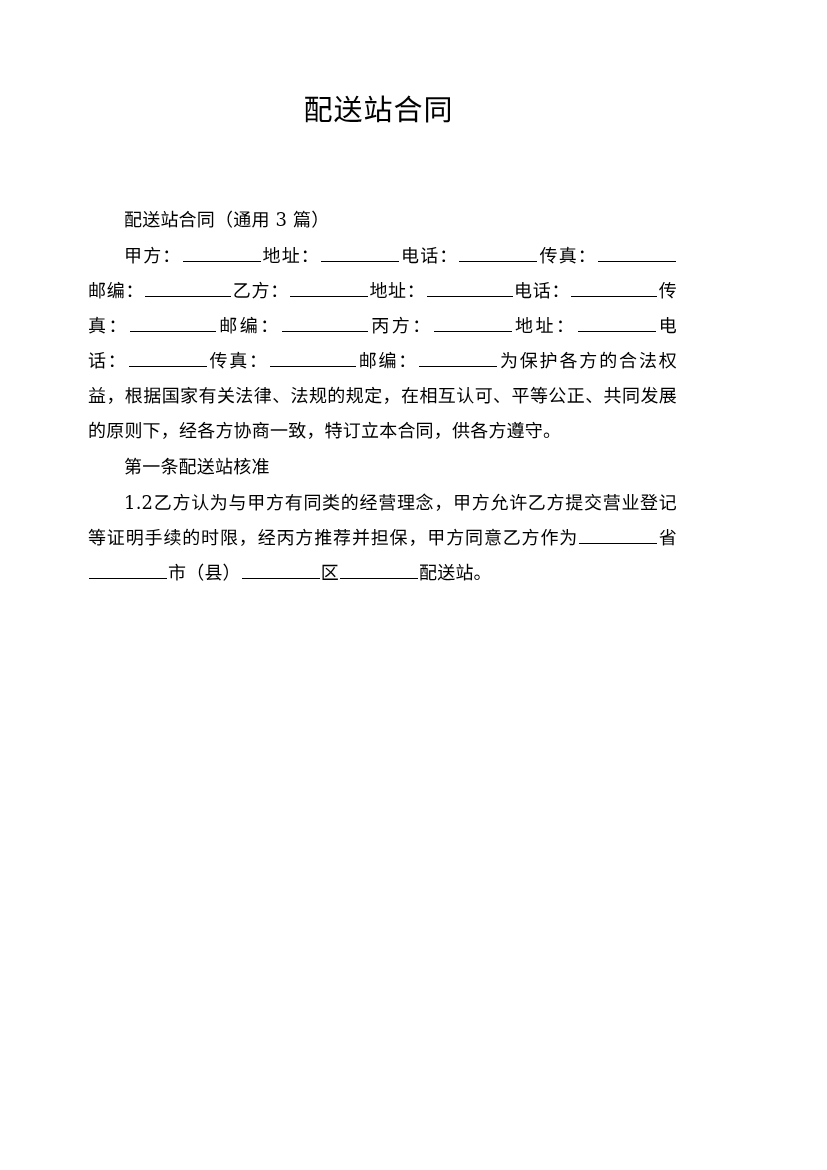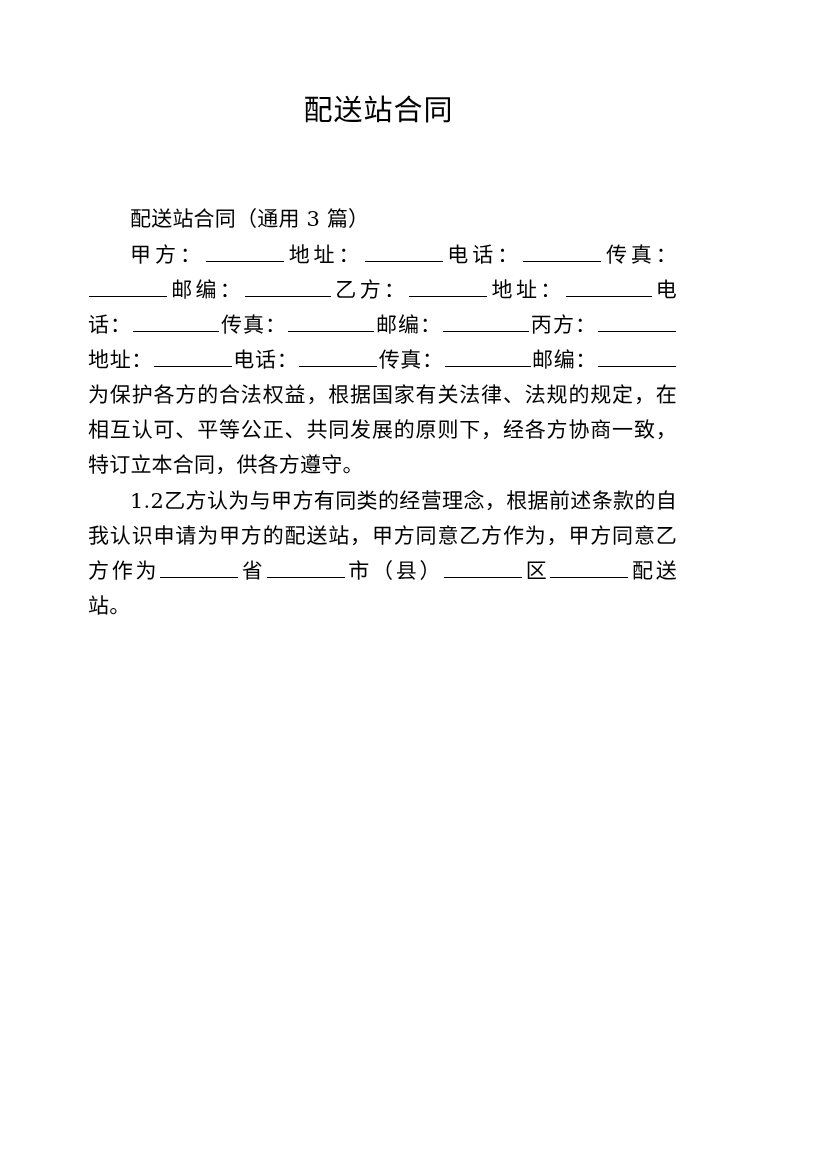--- a/index.html
+++ b/index.html
@@ -29,21 +29,21 @@
     margin: 0;
     padding-top: 92px;
     line-height: 1.3;
     font-family: "DejaVu Serif", "Liberation Serif", serif;
   }
   .body-wrap {
     padding: 0 80px 0 88px;
     margin-top: 72px;
   }
   p.para {
-    font-size: 21px;
+    font-size: 18px;
     line-height: 35px;
     margin: 0 0 1px 0;
     text-align: justify;
     text-justify: inter-ideograph;
     text-indent: 2em;
     letter-spacing: 0.2px;
     font-family: "DejaVu Serif", "Liberation Serif", serif;
   }
   .blank {
     display: inline-block;
@@ -62,19 +62,20 @@
 
   <h1 class="doc-title">配送站合同</h1>
 
   <div class="body-wrap">
 
     <p class="para">配送站合同（通用 3 篇）</p>
 
 
     <p class="para"><span>甲方：</span><span class="blank"></span><span>地址：</span><span class="blank"></span><span>电话：</span><span class="blank"></span><span>传真：</span><span class="blank"></span><span>邮编：</span><span class="blank w-long"></span><span>乙方：</span><span class="blank"></span><span>地址：</span><span class="blank w-long"></span><span>电话：</span><span class="blank w-long"></span><span>传真：</span><span class="blank w-long"></span><span>邮编：</span><span class="blank w-long"></span><span>丙方：</span><span class="blank"></span><span>地址：</span><span class="blank"></span><span>电话：</span><span class="blank"></span><span>传真：</span><span class="blank w-long"></span><span>邮编：</span><span class="blank"></span><span>为保护各方的合法权益，根据国家有关法律、法规的规定，在相互认可、平等公正、共同发展的原则下，经各方协商一致，特订立本合同，供各方遵守。</span></p>
 
+    <p class="para">第一条配送站核准</p>
 
 
-    <p class="para"><span>1.2乙方认为与甲方有同类的经营理念，根据前述条款的自我认识申请为甲方的配送站，甲方同意乙方作为，甲方同意乙方作为</span><span class="blank"></span><span>省</span><span class="blank"></span><span>市（县）</span><span class="blank"></span><span>区</span><span class="blank"></span><span>配送站。</span></p>
+    <p class="para"><span>1.2乙方认为与甲方有同类的经营理念，甲方允许乙方提交营业登记等证明手续的时限，经丙方推荐并担保，甲方同意乙方作为</span><span class="blank"></span><span>省</span><span class="blank"></span><span>市（县）</span><span class="blank"></span><span>区</span><span class="blank"></span><span>配送站。</span></p>
 
 
   </div>
 </div>
 
 </body></html>

